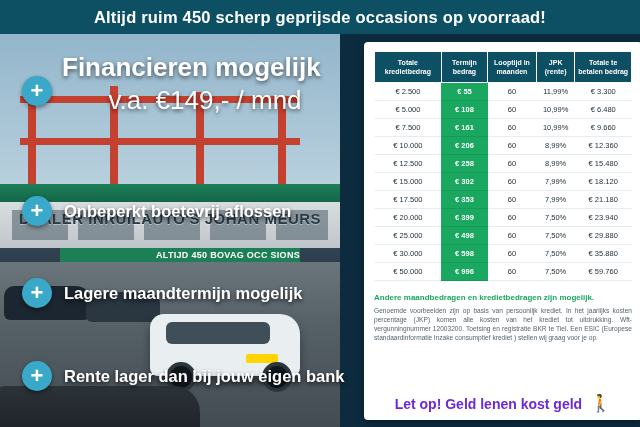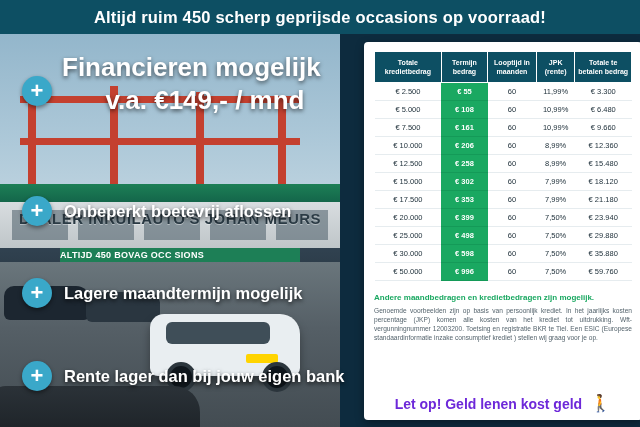--- a/index.html
+++ b/index.html
@@ -43,21 +43,21 @@
   .photo .w4{left:210px;width:56px;}
   .photo .w5{left:276px;width:52px;}
   .photo .sign-text{
     position:absolute;left:0;top:176px;width:340px;text-align:center;
     font-size:15px;font-weight:bold;color:#2b3b45;letter-spacing:.5px;
     text-shadow:0 1px 0 rgba(255,255,255,.4);
   }
   .photo .banner{
     position:absolute;left:60px;top:214px;width:240px;height:14px;
     background:#1d7f56;color:#fff;font-size:9px;font-weight:bold;
-    text-align:left;line-height:14px;letter-spacing:.3px;
+    text-align:right;line-height:14px;letter-spacing:.3px;
   }
   .photo .car{position:absolute;border-radius:6px;}
   .photo .c1{left:4px;top:252px;width:86px;height:34px;background:#1c2630;
     border-radius:10px 14px 6px 6px;}
   .photo .c2{left:86px;top:258px;width:74px;height:30px;background:#2a3640;
     border-radius:10px 12px 6px 6px;}
   .photo .c3{left:150px;top:280px;width:150px;height:62px;background:#e9eef1;
     border-radius:14px 20px 8px 8px;box-shadow:0 6px 10px rgba(0,0,0,.35);}
   .photo .c3 .win{position:absolute;left:16px;top:8px;width:104px;height:22px;
     background:#3f4e58;border-radius:6px;}
@@ -83,21 +83,21 @@
 
   
   .left{
     position:absolute;left:0;top:34px;width:348px;height:393px;
   }
   .headline{
     position:absolute;left:62px;top:18px;width:286px;color:#ffffff;
     text-shadow:0 2px 4px rgba(0,0,0,.6);
   }
   .headline .l1{font-size:26px;font-weight:bold;line-height:30px;white-space:nowrap;}
-  .headline .l2{font-size:26px;font-weight:bold;line-height:32px;text-align:center;
+  .headline .l2{font-size:26px;font-weight:normal;line-height:32px;text-align:center;
     white-space:nowrap;margin-top:2px;}
 
   .bullet{position:absolute;left:22px;color:#fff;display:flex;align-items:center;}
   .bullet .plus{
     width:30px;height:30px;border-radius:50%;background:#3aa8c9;
     box-shadow:0 2px 4px rgba(0,0,0,.45);
     display:flex;align-items:center;justify-content:center;
     color:#fff;font-size:22px;font-weight:bold;line-height:1;flex:0 0 auto;
   }
   .bullet .btxt{

